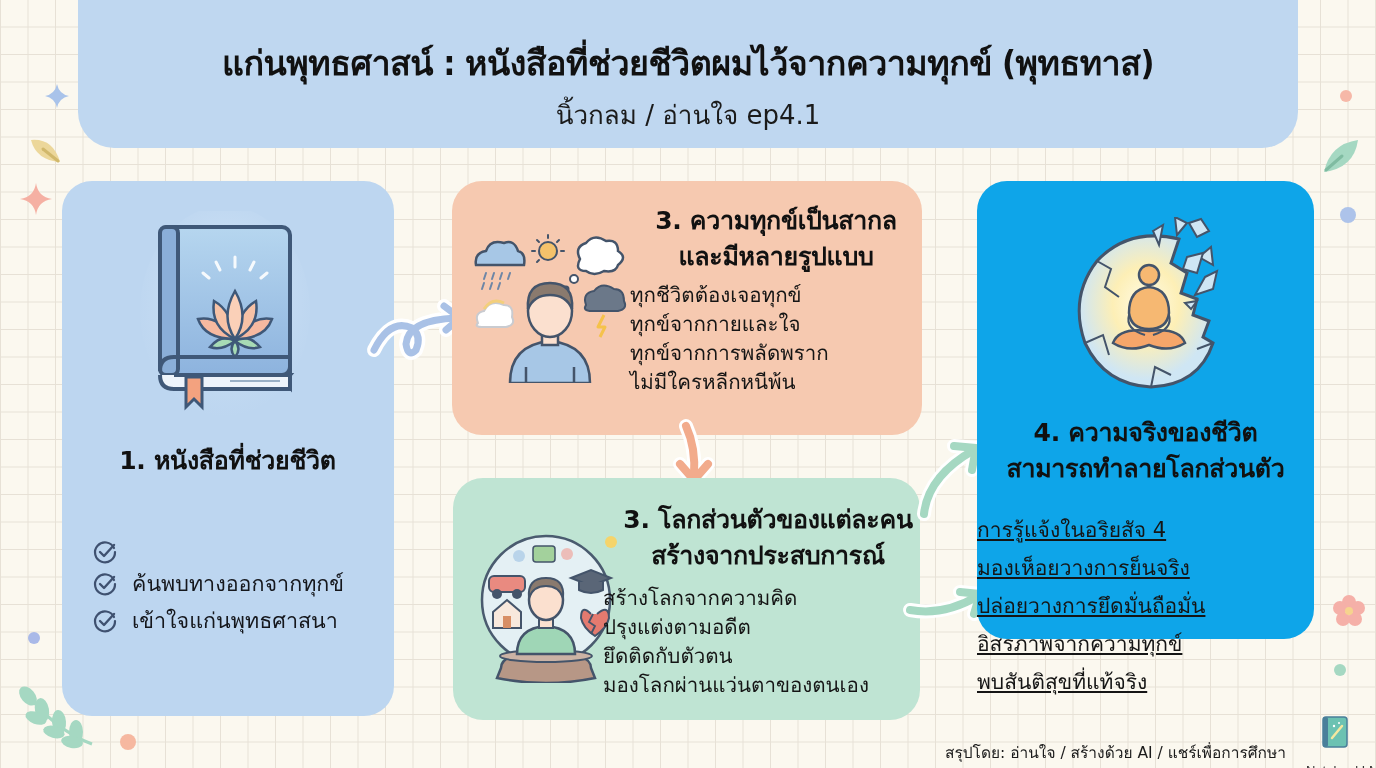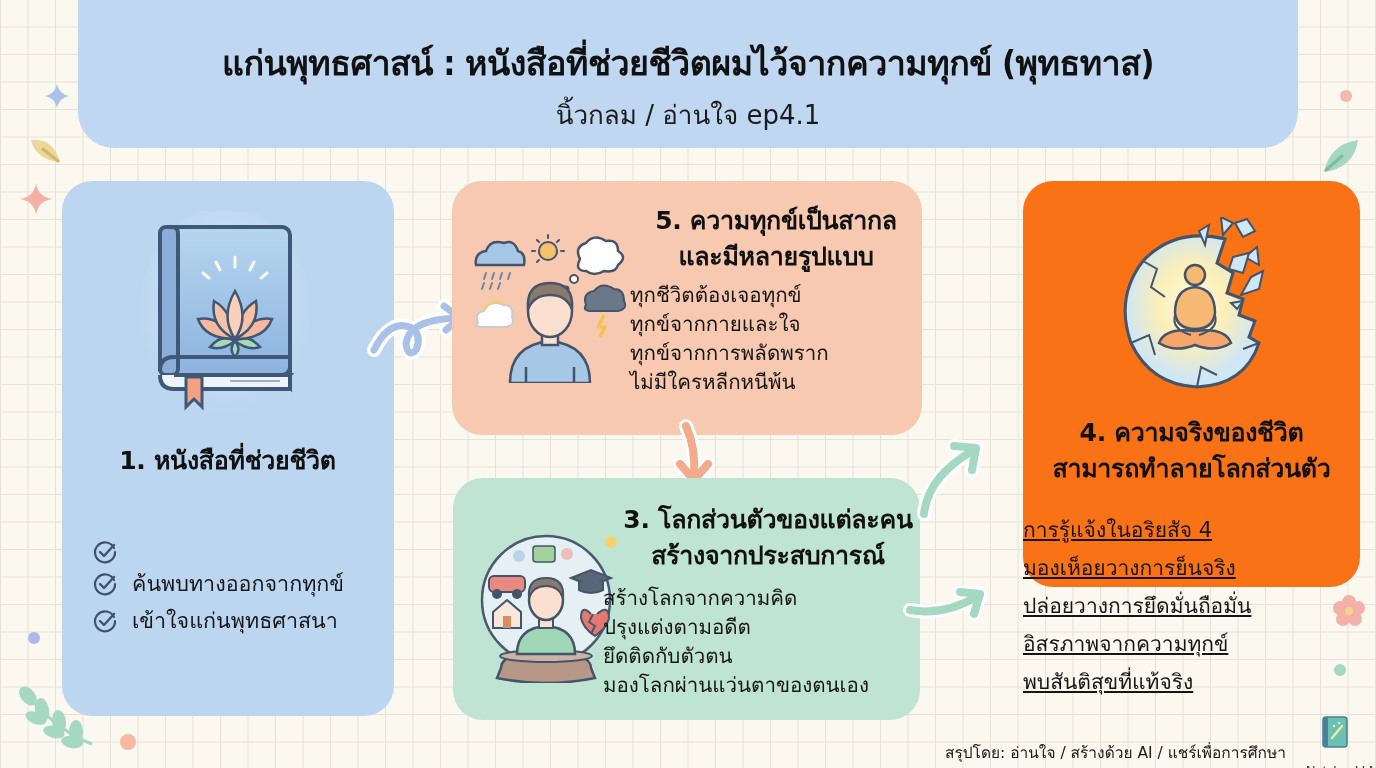--- a/index.html
+++ b/index.html
@@ -32,21 +32,21 @@
   .header-sub {
     position: absolute; left: 0; right: 0; top: 124px;
     font-size: 26px; color: #1b1b1b;
   }
 
   
   .card { border-radius: 30px; }
   .card1 { left: 62px; top: 181px; width: 332px; height: 535px; background: #bdd6f0; }
   .card2 { left: 452px; top: 181px; width: 470px; height: 254px; background: #f6c9b0; }
   .card3 { left: 453px; top: 478px; width: 467px; height: 242px; background: #bfe4d3; }
-  .card4 { left: 1023px; top: 181px; width: 337px; height: 406px; background: #f97316; }
+  .card4 { left: 977px; top: 181px; width: 337px; height: 458px; background: #0ea5e9; }
 
   .card-title {
     font-weight: bold; font-size: 25px; line-height: 36px; text-align: center; color: #111;
     letter-spacing: -0.3px;
   }
   .card-body { font-size: 20.5px; line-height: 29px; color: #151515; }
 
   .c1-title { left: 0; right: 1px; top: 262px; position: absolute; }
   .c1-list { position: absolute; left: 30px; top: 358px; }
   .c1-list li {
@@ -220,21 +220,21 @@
     <circle cx="104" cy="46" r="4" fill="#fff" stroke="#44546a" stroke-width="2"></circle>
     <circle cx="96" cy="56" r="2.5" fill="#fff" stroke="#44546a" stroke-width="2"></circle>
     <path d="M40 150 Q40 112 80 108 Q120 112 120 150Z" fill="#a7c7e6" stroke="#44546a" stroke-width="2.5"></path>
     <path d="M56 150 L56 134 M104 150 L104 134" stroke="#44546a" stroke-width="2.5"></path>
     <rect x="72" y="96" width="16" height="16" fill="#fbe0cf" stroke="#44546a" stroke-width="2.5"></rect>
     <ellipse cx="80" cy="78" rx="22" ry="26" fill="#fbe0cf" stroke="#44546a" stroke-width="2.5"></ellipse>
     <path d="M58 76 Q56 50 80 50 Q104 50 102 76 Q96 62 80 62 Q64 62 58 76Z" fill="#8a7a6e" stroke="#44546a" stroke-width="2.5"></path>
   </svg>
   <div class="c2-text">
     <div class="card-title c2-title">
-      <div>5. ความทุกข์เป็นสากล</div>
+      <div>3. ความทุกข์เป็นสากล</div>
       <div>และมีหลายรูปแบบ</div>
     </div>
     <div class="card-body">
       <div>ทุกชีวิตต้องเจอทุกข์</div>
       <div>ทุกข์จากกายและใจ</div>
       <div>ทุกข์จากการพลัดพราก</div>
       <div>ไม่มีใครหลีกหนีพ้น</div>
     </div>
   </div>
 </div>

